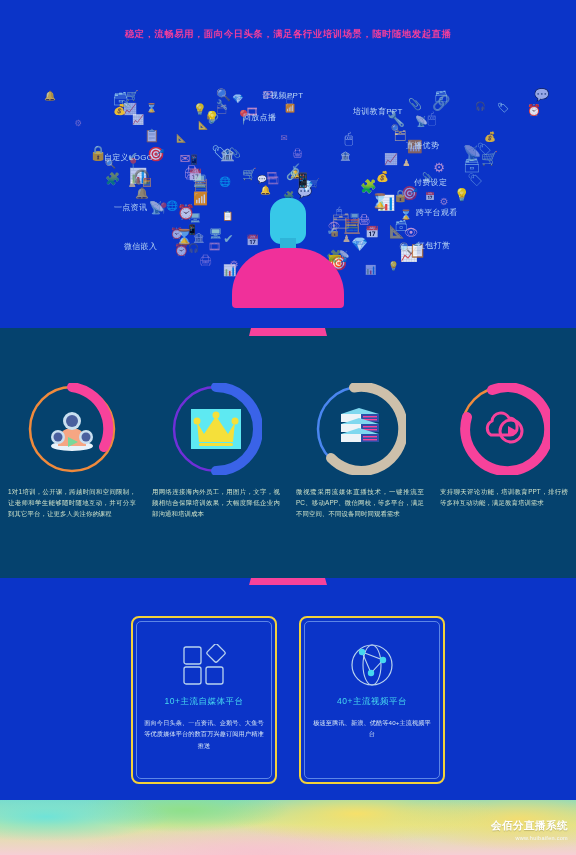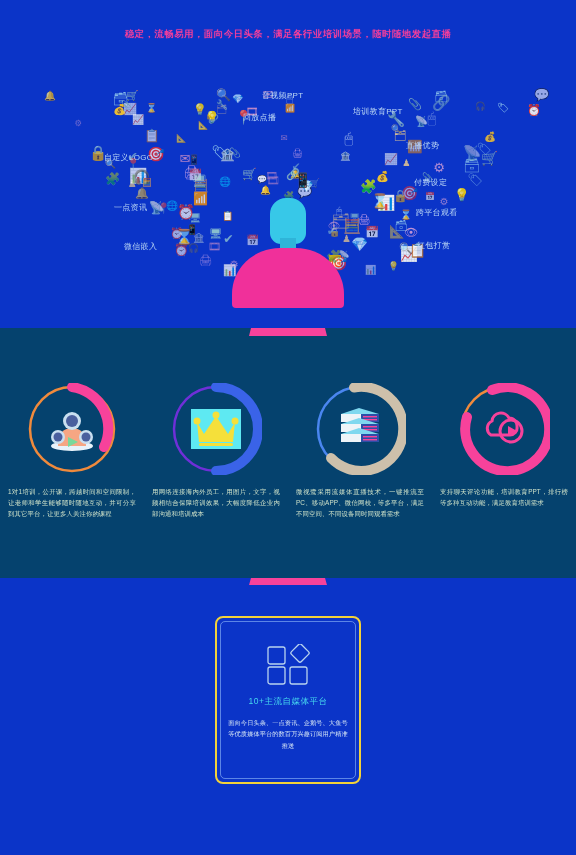--- a/index.html
+++ b/index.html
@@ -446,17 +446,37 @@
             <rect x="2" y="3" width="17" height="17" rx="2" fill="none" stroke="#b9d3ee" stroke-width="1.3"></rect>
             <rect x="2" y="23" width="17" height="17" rx="2" fill="none" stroke="#b9d3ee" stroke-width="1.3"></rect>
             <rect x="24" y="23" width="17" height="17" rx="2" fill="none" stroke="#b9d3ee" stroke-width="1.3"></rect>
             <rect x="27" y="2" width="14" height="14" rx="2" transform="rotate(45 34 9)" fill="none" stroke="#b9d3ee" stroke-width="1.3"></rect>
           </svg>
         </div>
         <div class="card-title">10+主流自媒体平台</div>
         <div class="card-desc">面向今日头条、一点资讯、企鹅号、大鱼号等优质媒体平台的数百万兴趣订阅用户精准推送</div>
       </div>
 
+      <div class="card">
+        <div class="card-icon">
+          <svg width="44" height="44" viewBox="0 0 44 44">
+            <circle cx="22" cy="22" r="20" fill="none" stroke="#b9d3ee" stroke-width="1.2"></circle>
+            <ellipse cx="22" cy="22" rx="9" ry="20" fill="none" stroke="#b9d3ee" stroke-width="1.1"></ellipse>
+            <path d="M12 9 L33 17 L21 30 Z" fill="none" stroke="#b9d3ee" stroke-width="1.1"></path>
+            <circle cx="12" cy="9" r="3.2" fill="#46d8ef"></circle>
+            <circle cx="33" cy="17" r="3.2" fill="#46d8ef"></circle>
+            <circle cx="21" cy="30" r="3.2" fill="#46d8ef"></circle>
+          </svg>
+        </div>
+        <div class="card-title">40+主流视频平台</div>
+        <div class="card-desc">极速至腾讯、新浪、优酷等40+主流视频平台</div>
+      </div>
     </div>
   </section>
 
+  <footer class="footer">
+    <div class="wm">
+      <div class="wm-title">会佰分直播系统</div>
+      <div class="wm-url">www.huibaifen.com</div>
+    </div>
+  </footer>
 
 </div>
 
 </body></html>

